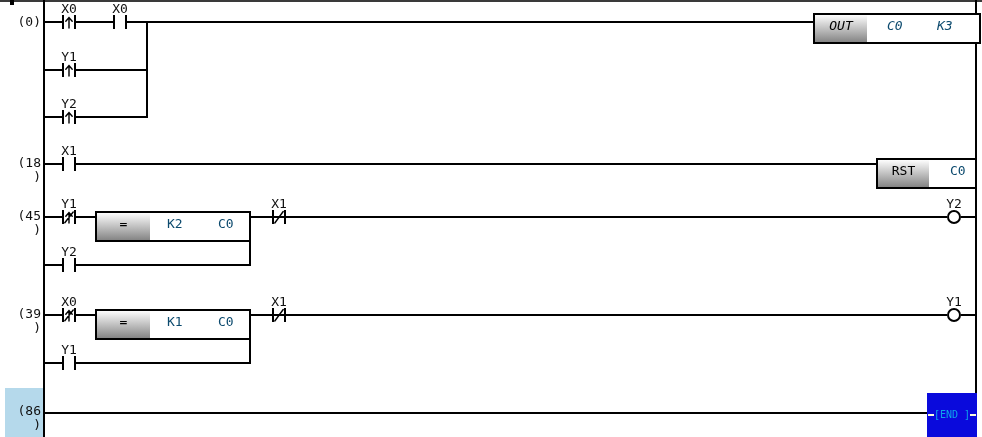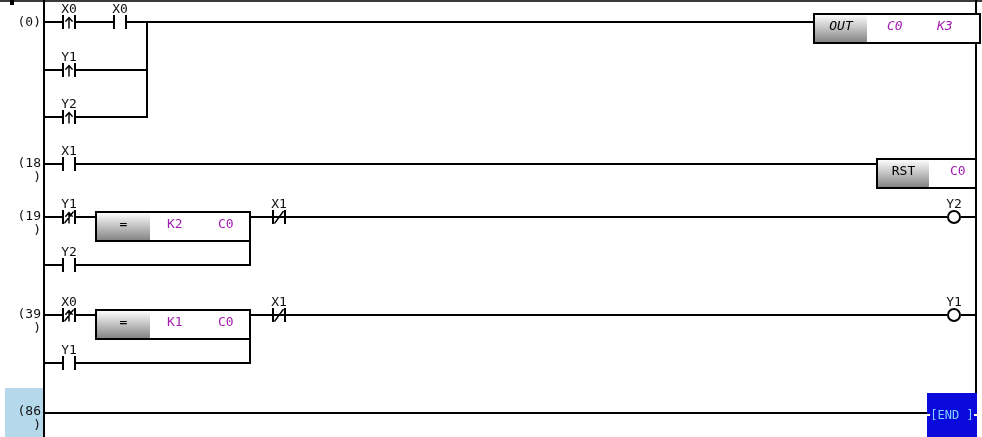--- a/index.html
+++ b/index.html
@@ -15,25 +15,25 @@
   .contact .bar{position:absolute;top:0;bottom:0;width:2px;background:#000;}
   .contact .bar.l{left:0;}
   .contact .bar.r{right:0;}
   .contact .mid{position:absolute;left:0;right:0;top:6px;height:2px;background:#000;}
   .contact svg{position:absolute;left:2px;top:0;width:10px;height:14px;}
   .coil{position:absolute;width:14px;height:14px;border:2px solid #000;border-radius:50%;
         background:#fff;box-sizing:border-box;}
   .block{position:absolute;border:2px solid #000;background:#fff;box-sizing:border-box;}
   .block .grad{position:absolute;left:0;top:0;bottom:0;background:linear-gradient(#fdfdfd,#858585);}
   .block .ins{position:absolute;top:4px;text-align:center;font-size:13px;line-height:13px;color:#000;}
-  .block .op{position:absolute;top:4px;font-size:13px;line-height:13px;color:#a21caf;}
+  .block .op{position:absolute;top:4px;font-size:13px;line-height:13px;color:#0c4a6e;}
   .endblock{position:absolute;left:927px;top:393px;width:50px;height:44px;background:#0a0adc;
             display:flex;align-items:center;justify-content:center;}
   .endblock .dash{width:6px;height:2px;background:#fbfbdc;}
-  .endblock .txt{font-size:12px;line-height:12px;color:#7dd3fc;white-space:pre;}
+  .endblock .txt{font-size:10px;line-height:12px;color:#0ea5e9;white-space:pre;}
   .selbox{position:absolute;left:5px;top:388px;width:38px;height:49px;background:#b5d9eb;}
   path{stroke:#000;stroke-width:1.4;fill:none;stroke-linecap:round;}
 </style>
 </head>
 <body>
 
 <div id="canvas">
 
   <div class="topline"></div>
   <div class="toptick"></div>
@@ -100,21 +100,21 @@
     <span class="bar r"></span>
   </div>
   <div class="hl" style="left:76px;top:163px;width:800px;"></div>
 
   <div class="block" style="left:876px;top:158px;width:101px;height:31px;">
     <div class="grad" style="width:51px;"></div>
     <div class="ins" style="left:0;width:51px;">RST</div>
     <div class="op" style="left:72px;">C0</div>
   </div>
 
-  <div class="step" style="top:209px;">(19</div>
+  <div class="step" style="top:209px;">(45</div>
   <div class="step" style="top:223px;">)</div>
 
   <div class="hl" style="left:43px;top:216px;width:19px;"></div>
   <div class="lbl" style="left:47px;top:197px;">Y1</div>
   <div class="contact" style="left:62px;top:210px;">
     <span class="bar l"></span>
     <svg viewBox="0 0 10 14">
         <path d="M5 13 V3 M1.8 6.2 L5 2.6 L8.2 6.2 M0.8 12.8 L9.2 2"></path>
       </svg>
     <span class="bar r"></span>

